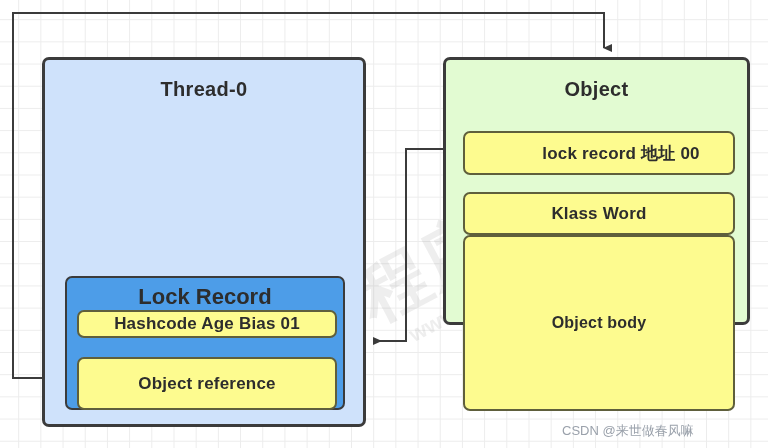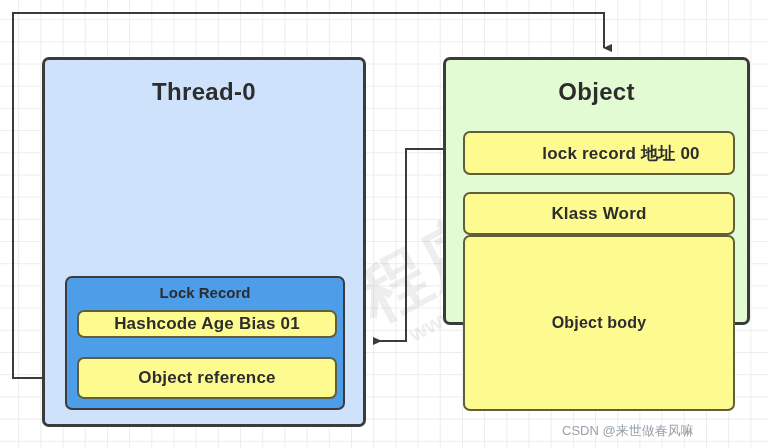--- a/index.html
+++ b/index.html
@@ -81,21 +81,21 @@
     height: 268px;
     background: #e2fbd2;
   }
 
   .outer-title {
     position: absolute;
     left: 0;
     right: 0;
     top: 18px;
     text-align: center;
-    font-size: 24px;
+    font-size: 20px;
     font-weight: bold;
     color: #2d2d2d;
     letter-spacing: 0.3px;
   }
 
   
   #lock-record-box {
     position: absolute;
     left: 20px;
     top: 216px;
@@ -105,21 +105,21 @@
     border: 2px solid #3b3b3b;
     border-radius: 7px;
     box-sizing: border-box;
   }
   #lock-record-title {
     position: absolute;
     left: 0;
     right: 0;
     top: 6px;
     text-align: center;
-    font-size: 15px;
+    font-size: 22px;
     font-weight: bold;
     color: #2d2d2d;
   }
 
   
   .slot {
     position: absolute;
     background: #fdfb8f;
     border: 2px solid #5f5f3c;
     border-radius: 7px;
@@ -136,21 +136,21 @@
   #slot-hashcode {
     left: 10px;
     top: 32px;
     width: 260px;
     height: 28px;
   }
   #slot-objref {
     left: 10px;
     top: 79px;
     width: 260px;
-    height: 42px;
+    height: 53px;
   }
 
   #slot-lockrecord-addr {
     left: 17px;
     top: 71px;
     width: 272px;
     height: 44px;
     padding-left: 44px;
   }
   #slot-klass-word {

